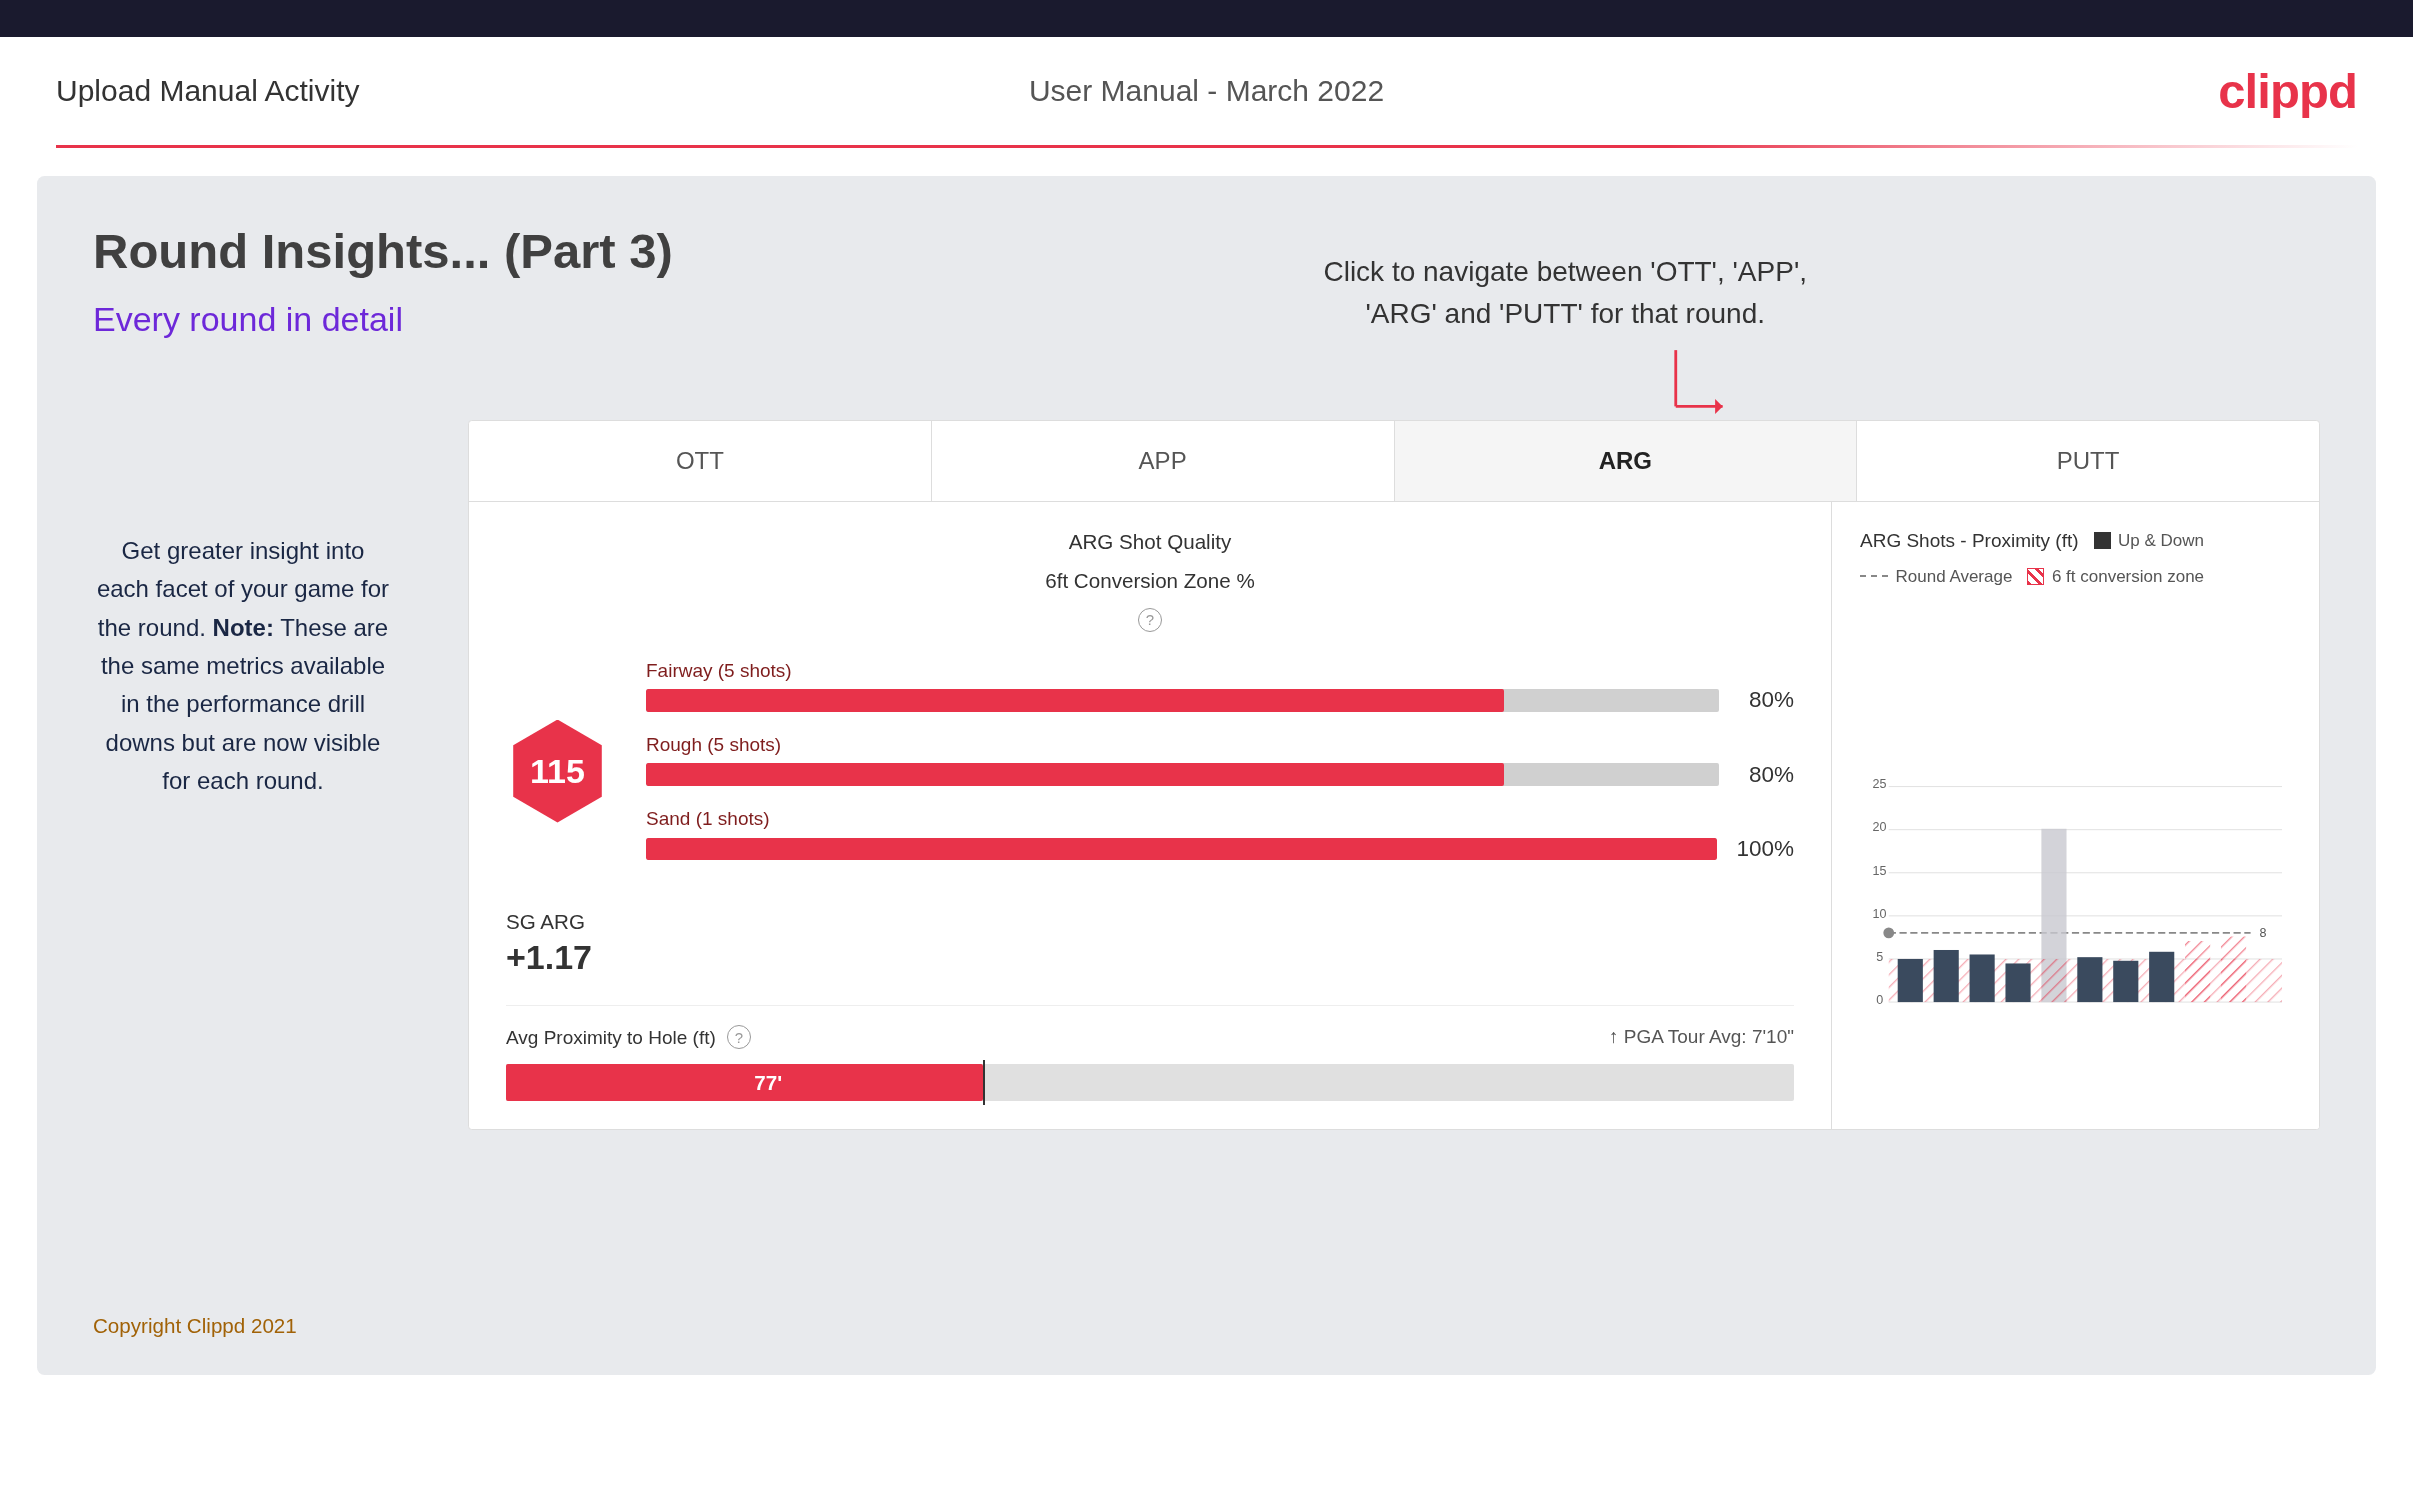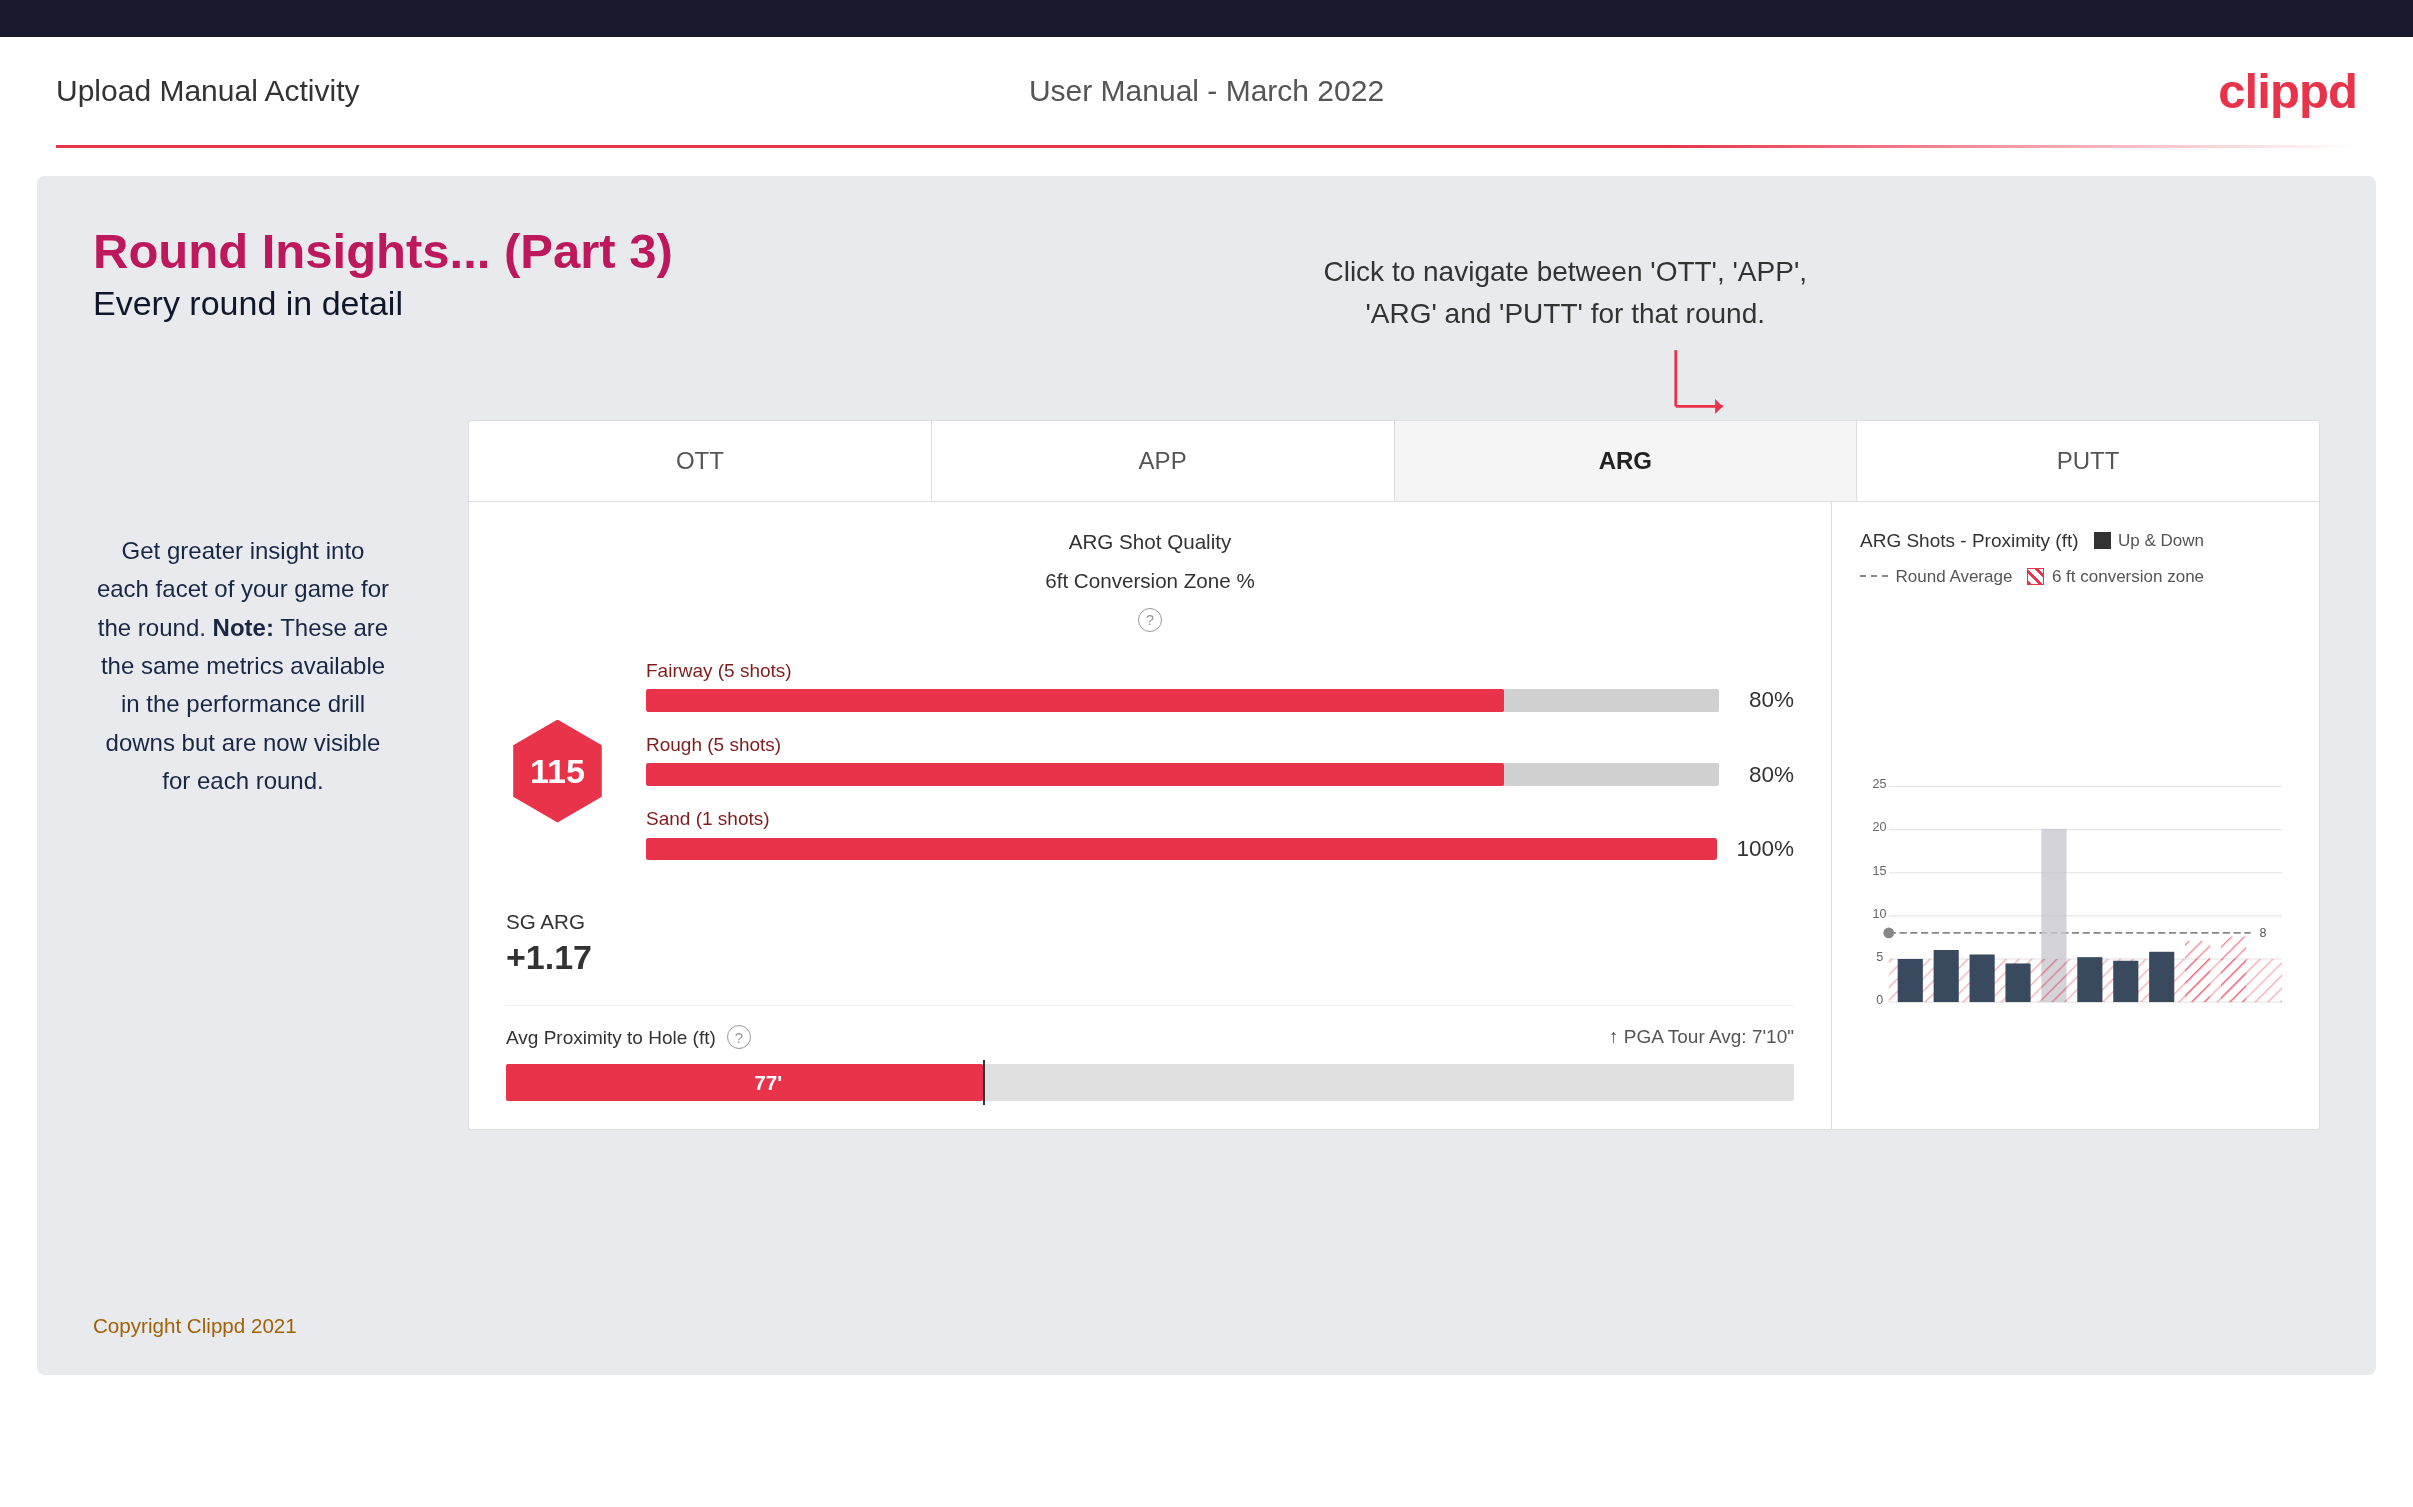--- a/index.html
+++ b/index.html
@@ -62,27 +62,27 @@
       margin: 28px 37px;
       border-radius: 7.5px;
       padding: 47px 56px;
       min-height: 1199px;
       position: relative;
     }
 
     .page-title {
       font-size: 49px;
       font-weight: 700;
-      color: #be185d;
-      margin-bottom: 5px;
+      color: #404040;
+      margin-bottom: 21px;
     }
 
     .page-subtitle {
       font-size: 34px;
-      color: #0f172a;
+      color: #6d28d9;
       font-weight: 400;
     }
 
     
     .nav-hint {
       position: absolute;
       top: 75px;
       left: 55%;
       text-align: center;
     }

